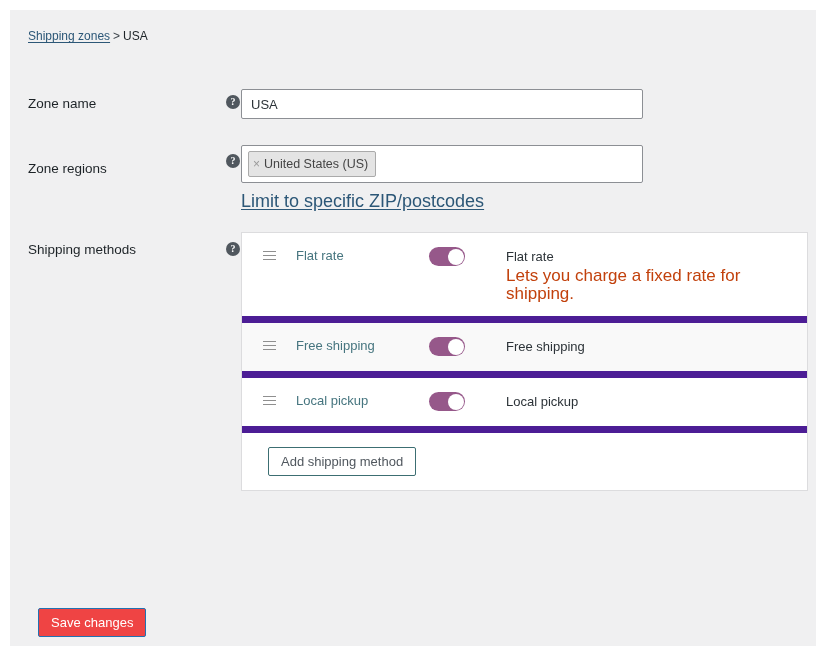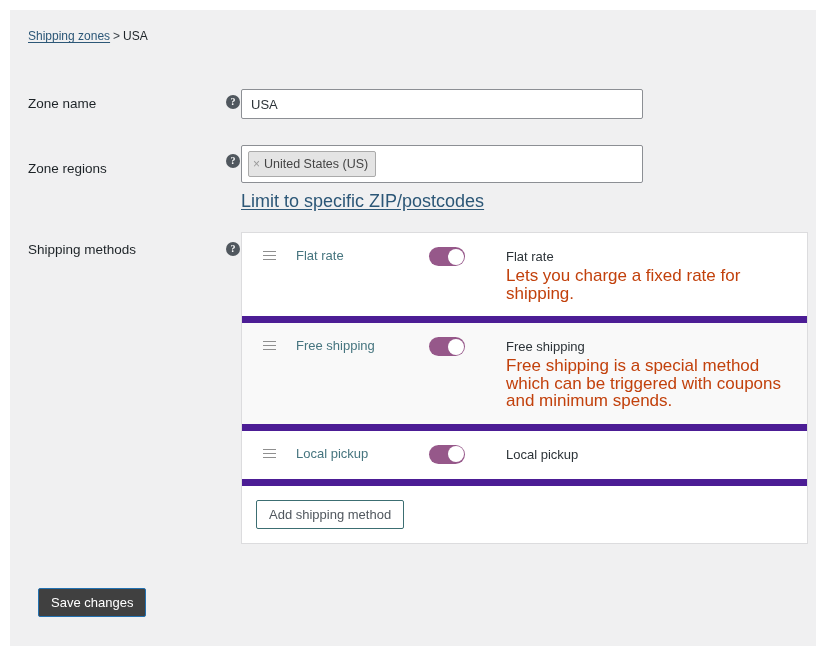--- a/index.html
+++ b/index.html
@@ -216,41 +216,41 @@
     margin-bottom: 2px;
   }
   .desc-text {
     font-size: 17px;
     color: #c2410c;
     line-height: 17.5px;
     max-width: 287px;
   }
 
   .mt-foot {
-    padding: 14px 0 14px 14px;
+    padding: 14px 0 14px 26px;
   }
   .add-method-btn {
     display: inline-block;
     background: #ffffff;
     border: 1px solid #3c6e72;
     border-radius: 2px;
     color: #50575e;
     font-family: "Liberation Sans", sans-serif;
     font-size: 13px;
     padding: 7px 12px;
     cursor: pointer;
     line-height: 1;
   }
 
   
   .save-btn {
     position: absolute;
     left: 28px;
-    top: 578px;
-    background: #404040;
+    top: 598px;
+    background: #ef4444;
     border: 1px solid #2271b1;
     border-radius: 2px;
     color: #ffffff;
     font-family: "Liberation Sans", sans-serif;
     font-size: 13px;
     padding: 7px 12px;
     cursor: pointer;
     line-height: 1;
   }
 </style>
@@ -322,21 +322,20 @@
       <div class="col-title">
         <a class="method-title" href="#">Free shipping</a>
       </div>
       <div class="col-enabled">
         <div class="toggle" style="background: rgb(150, 88, 138);">
             <span class="knob"></span>
           </div>
       </div>
       <div class="col-desc">
         <div class="desc-title">Free shipping</div>
-        <div class="desc-text">Free shipping is a special method which can be triggered with coupons and minimum spends.</div>
       </div>
     </div>
 
     <div class="mt-row">
       <div class="col-handle">
         <span class="drag-handle">
             <span></span>
             <span></span>
             <span></span>
           </span>

